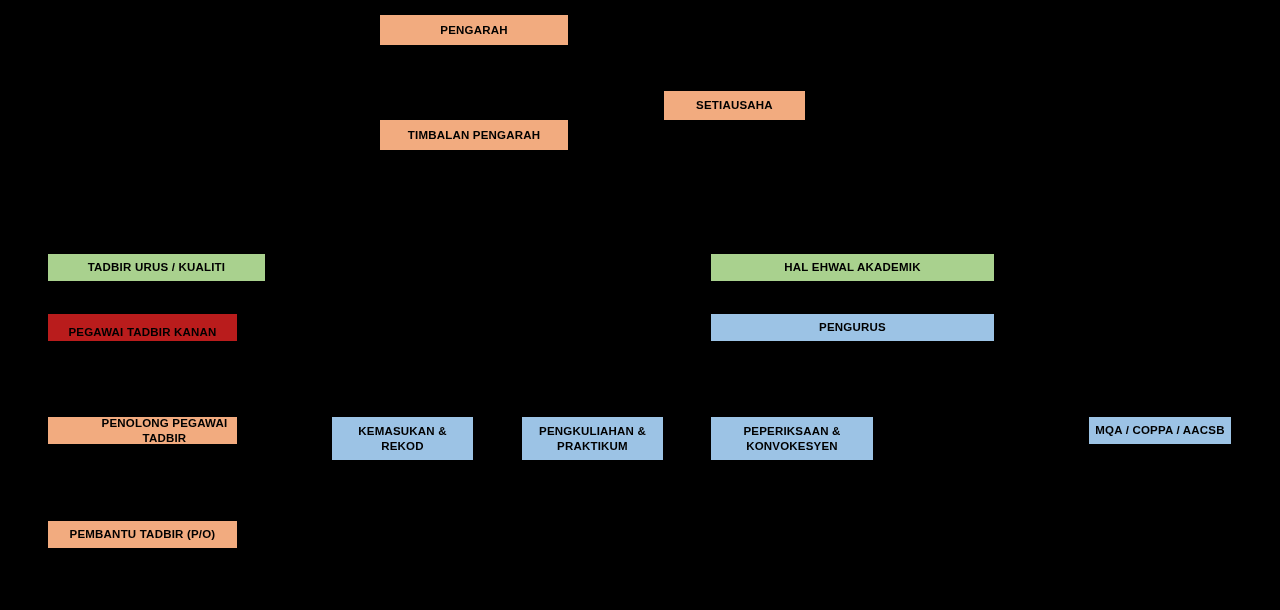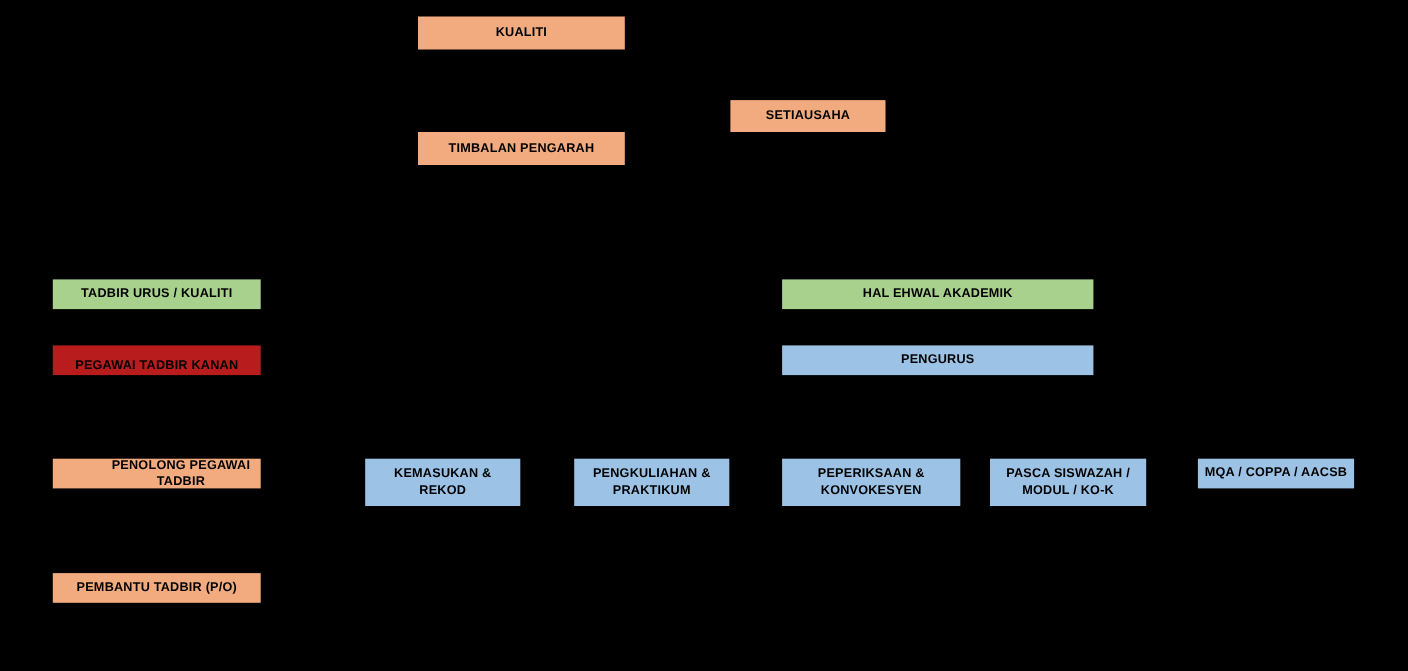--- a/index.html
+++ b/index.html
@@ -41,29 +41,29 @@
   .node .label {
     display: block;
     white-space: pre-line;
   }
 </style>
 </head>
 <body>
 
 <div id="org-canvas" style="background: rgb(0, 0, 0); width: 1280px; height: 610px;">
     <div class="node orange" style="left: 380px; top: 15px; width: 188px; height: 30px; background: rgb(242, 171, 127); color: rgb(0, 0, 0);">
-      <span class="label">KUALITI</span>
+      <span class="label">PENGARAH</span>
     </div>
     <div class="node orange" style="left: 664px; top: 91px; width: 141px; height: 29px; background: rgb(242, 171, 127); color: rgb(0, 0, 0);">
       <span class="label">SETIAUSAHA</span>
     </div>
     <div class="node orange" style="left: 380px; top: 120px; width: 188px; height: 30px; background: rgb(242, 171, 127); color: rgb(0, 0, 0);">
       <span class="label">TIMBALAN PENGARAH</span>
     </div>
-    <div class="node green" style="left: 48px; top: 254px; width: 189px; height: 27px; background: rgb(169, 209, 142); color: rgb(0, 0, 0);">
+    <div class="node green" style="left: 48px; top: 254px; width: 217px; height: 27px; background: rgb(169, 209, 142); color: rgb(0, 0, 0);">
       <span class="label">TADBIR URUS / KUALITI</span>
     </div>
     <div class="node green" style="left: 711px; top: 254px; width: 283px; height: 27px; background: rgb(169, 209, 142); color: rgb(0, 0, 0);">
       <span class="label">HAL EHWAL AKADEMIK</span>
     </div>
     <div class="node orange" style="left: 48px; top: 314px; width: 189px; height: 27px; background: #b91c1c; color: rgb(0, 0, 0); align-items: flex-end;">
       <span class="label">PEGAWAI TADBIR KANAN</span>
     </div>
     <div class="node blue" style="left: 711px; top: 314px; width: 283px; height: 27px; background: rgb(156, 195, 229); color: rgb(0, 0, 0);">
       <span class="label">PENGURUS</span>
@@ -75,23 +75,19 @@
       <span class="label">KEMASUKAN &amp; REKOD</span>
     </div>
     <div class="node blue" style="left: 522px; top: 417px; width: 141px; height: 43px; background: rgb(156, 195, 229); color: rgb(0, 0, 0);">
       <span class="label">PENGKULIAHAN &amp;
 PRAKTIKUM</span>
     </div>
     <div class="node blue" style="left: 711px; top: 417px; width: 162px; height: 43px; background: rgb(156, 195, 229); color: rgb(0, 0, 0);">
       <span class="label">PEPERIKSAAN &amp;
 KONVOKESYEN</span>
     </div>
-    <div class="node blue" style="left: 900px; top: 417px; width: 142px; height: 43px; background: rgb(156, 195, 229); color: rgb(0, 0, 0);">
-      <span class="label">PASCA SISWAZAH /
-MODUL / KO-K</span>
-    </div>
     <div class="node blue" style="left: 1089px; top: 417px; width: 142px; height: 27px; background: rgb(156, 195, 229); color: rgb(0, 0, 0);">
       <span class="label">MQA / COPPA / AACSB</span>
     </div>
     <div class="node orange" style="left: 48px; top: 521px; width: 189px; height: 27px; background: rgb(242, 171, 127); color: rgb(0, 0, 0);">
       <span class="label">PEMBANTU TADBIR (P/O)</span>
     </div>
   </div>
 
 </body></html>

